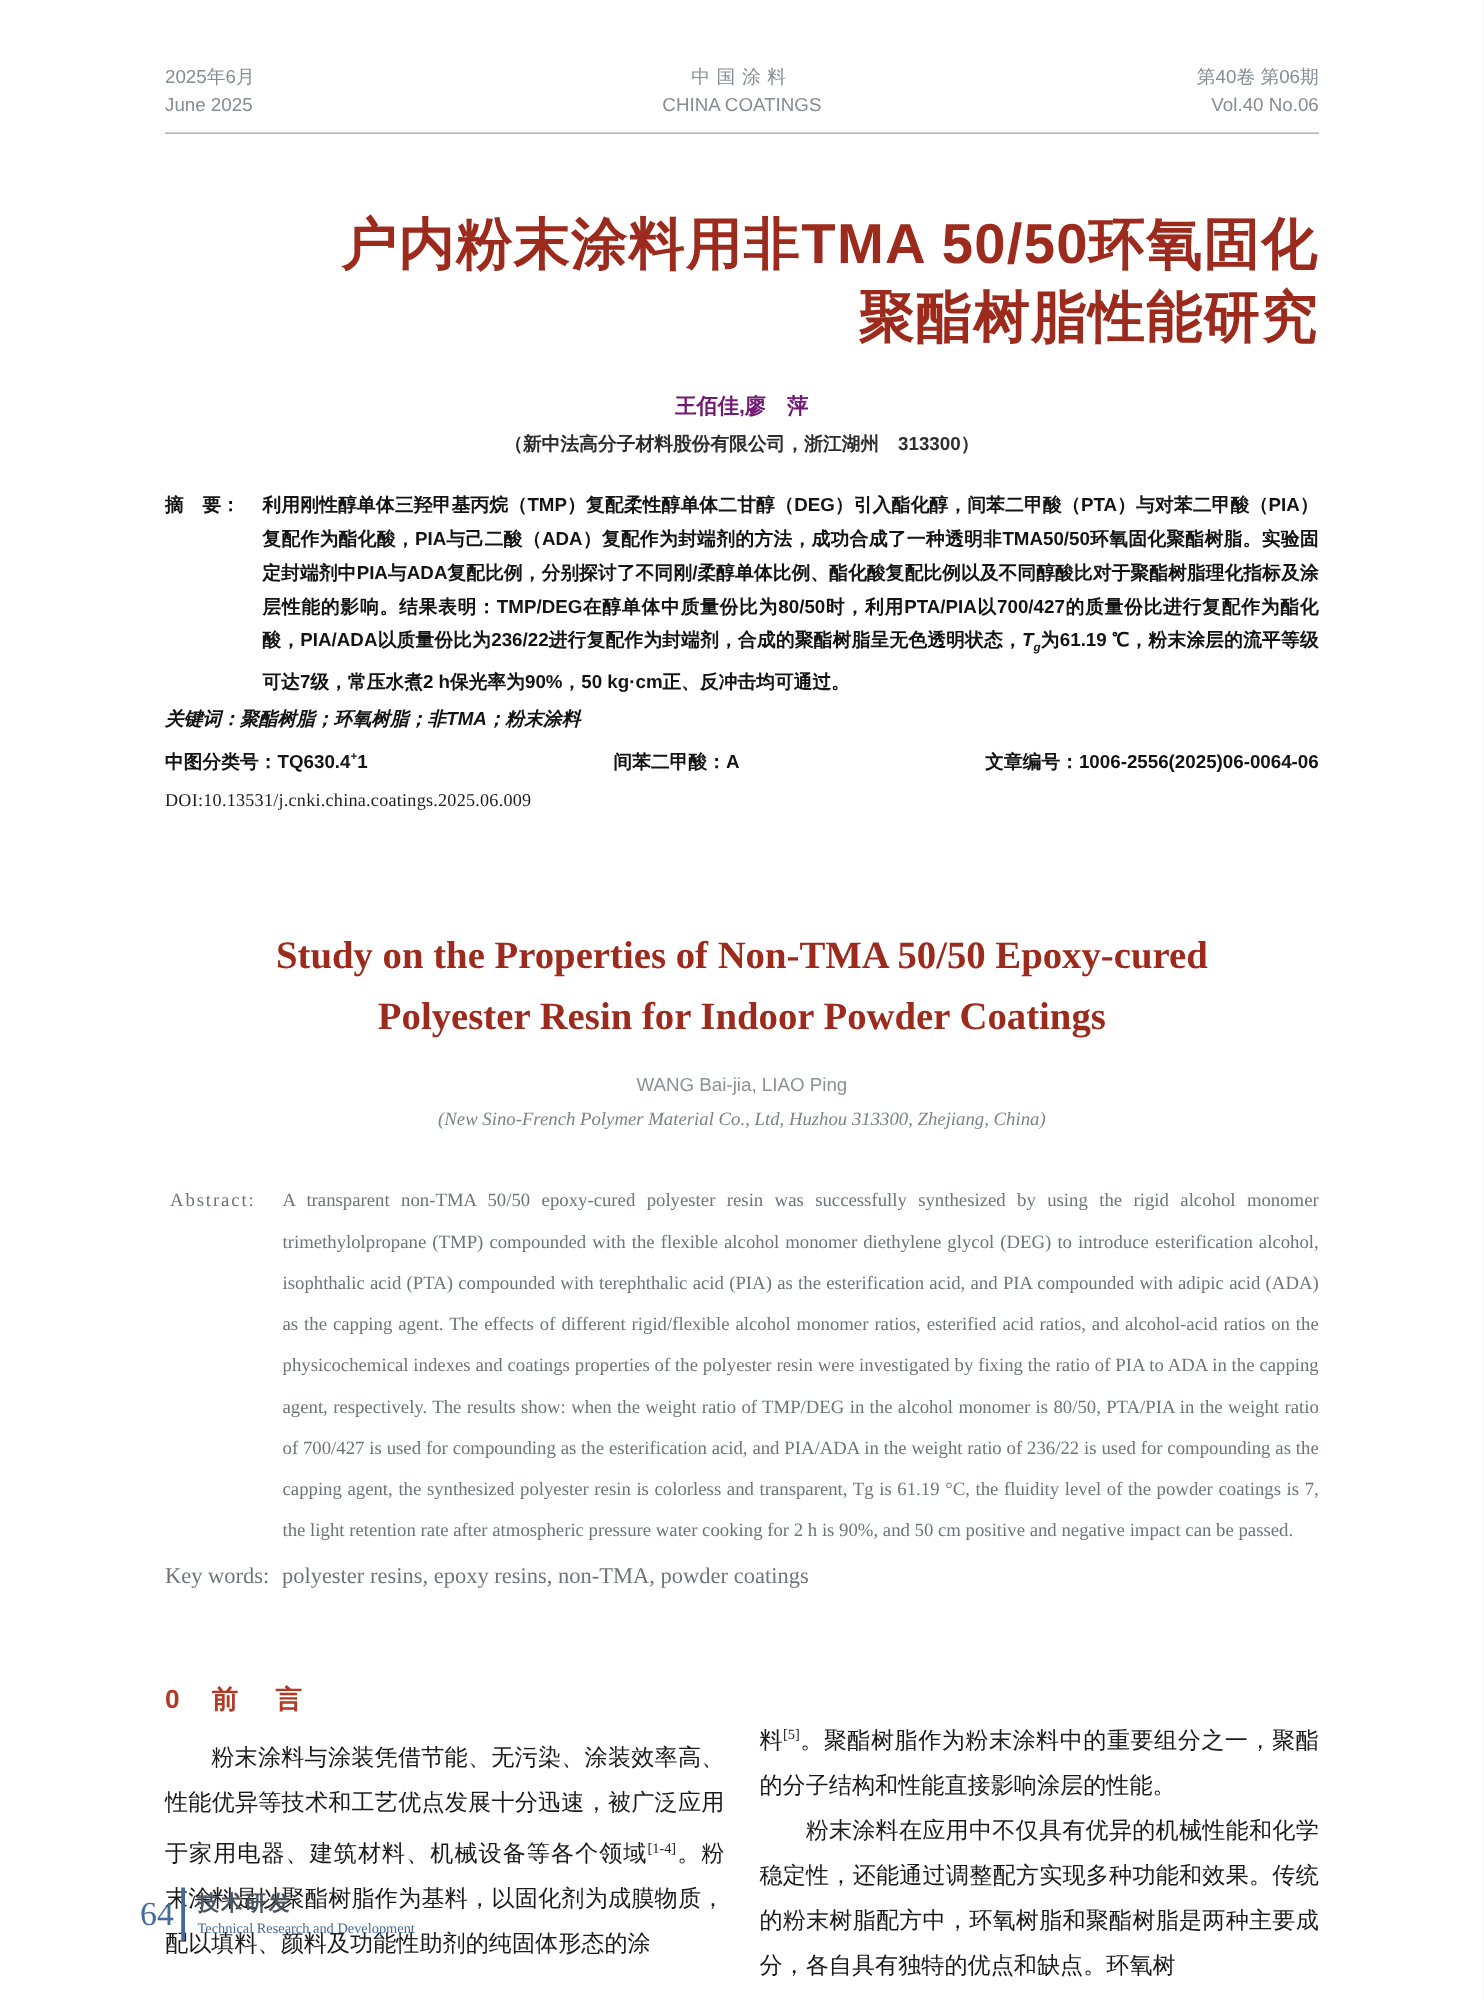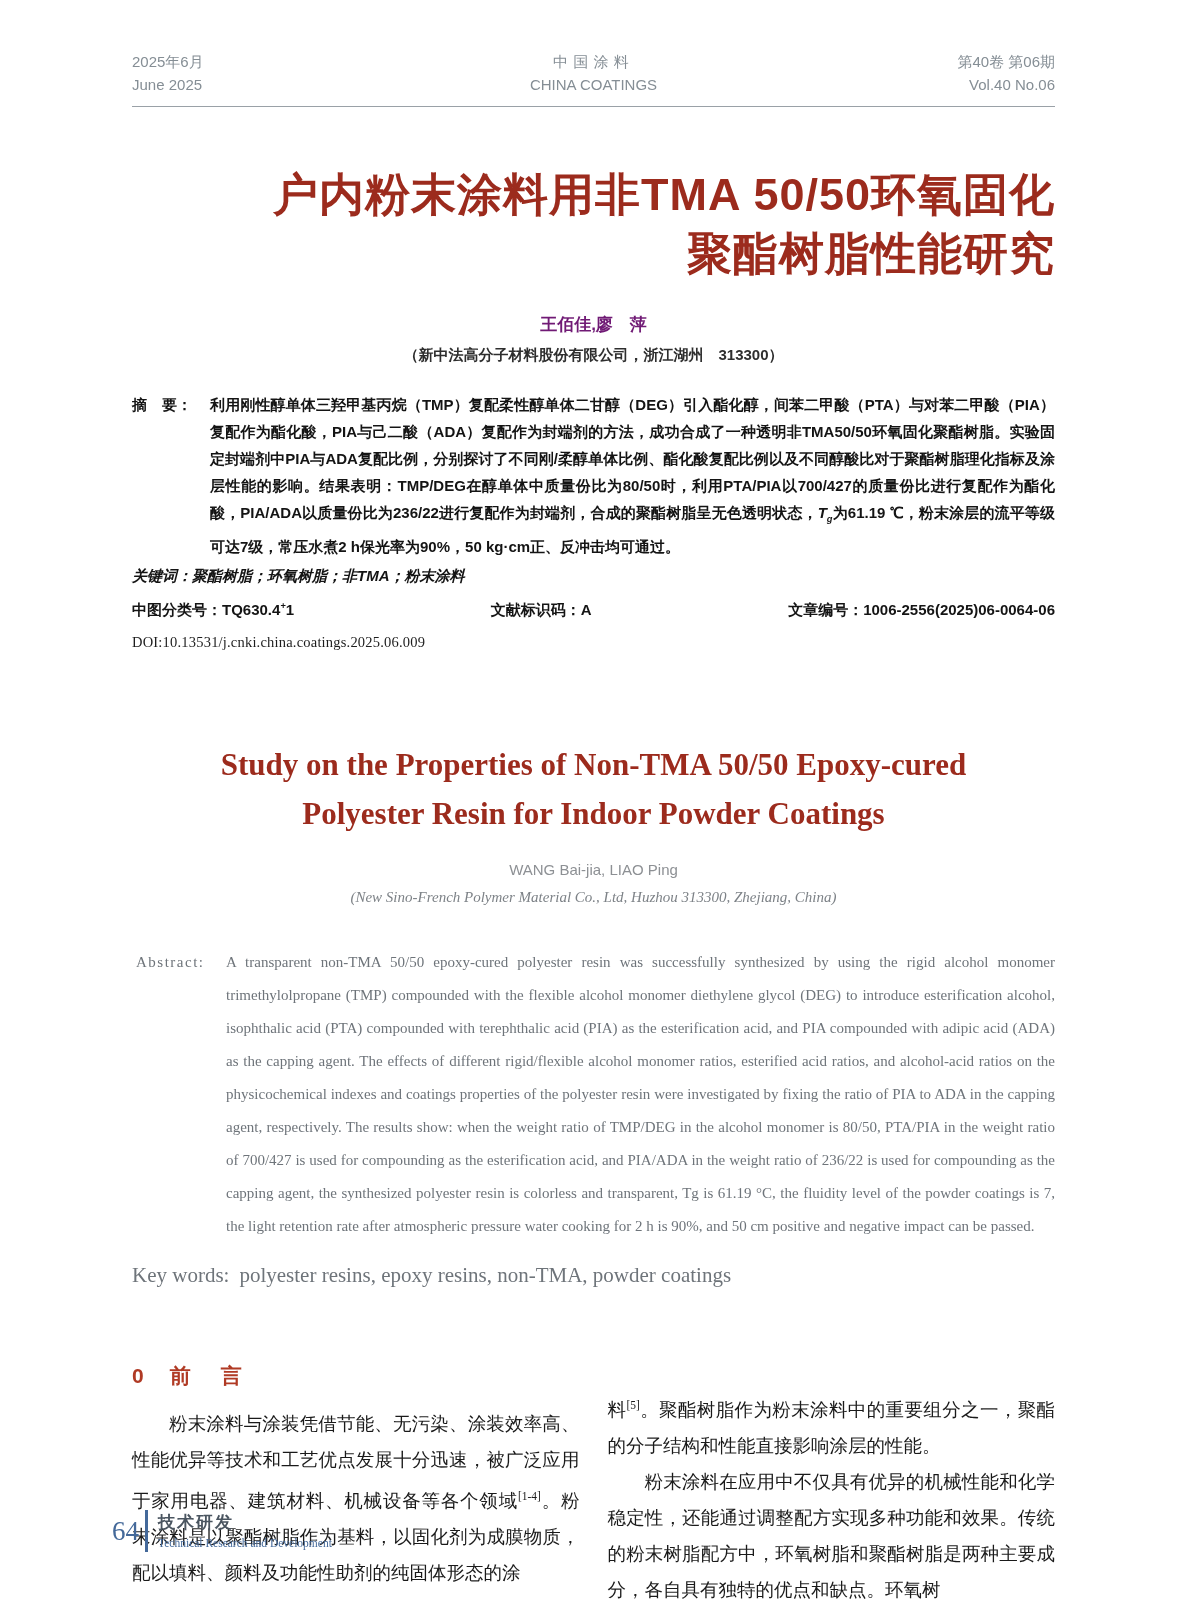--- a/index.html
+++ b/index.html
@@ -51,21 +51,21 @@
   }
   .authors-en{margin-top:22px;text-align:center;font-size:15px;color:#8d9094;}
   .affil-en{margin-top:11px;text-align:center;font-family:"Liberation Serif",serif;
     font-style:italic;font-size:15px;color:#7d8287;}
   .abs-en{
     position:relative;margin-top:40px;padding-left:94px;
     font-family:"Liberation Serif",serif;font-size:15px;color:#6e747a;
     line-height:33px;text-align:justify;
   }
   .abs-en .lbl{position:absolute;left:4px;top:0;letter-spacing:1.5px;}
-  .kw-en{margin-top:20px;font-family:"Liberation Serif",serif;font-size:21px;color:#6e747a;}
+  .kw-en{margin-top:8px;font-family:"Liberation Serif",serif;font-size:18px;color:#6e747a;}
   .kw-en .lbl{margin-right:10px;}
   
   .columns{display:flex;gap:28px;margin-top:70px;}
   .col{flex:1;min-width:0;}
   .sec-head{color:#b03a24;font-size:21px;font-weight:800;margin:4px 0 16px 0;}
   .sec-head .num{margin-right:26px;}
   .sec-head .t1{margin-right:30px;}
   .bodytext{
     font-family:"Liberation Serif",serif;font-size:18.5px;line-height:36px;
     color:#1a1a1a;text-align:justify;
@@ -114,21 +114,21 @@
       <span class="lbl">摘　要：</span>
       <span><span>利用刚性醇单体三羟甲基丙烷（TMP）复配柔性醇单体二甘醇（DEG）引入酯化醇，间苯二甲酸（PTA）与对苯二甲酸（PIA）复配作为酯化酸，PIA与己二酸（ADA）复配作为封端剂的方法，成功合成了一种透明非TMA50/50环氧固化聚酯树脂。实验固定封端剂中PIA与ADA复配比例，分别探讨了不同刚/柔醇单体比例、酯化酸复配比例以及不同醇酸比对于聚酯树脂理化指标及涂层性能的影响。结果表明：TMP/DEG在醇单体中质量份比为80/50时，利用PTA/PIA以700/427的质量份比进行复配作为酯化酸，PIA/ADA以质量份比为236/22进行复配作为封端剂，合成的聚酯树脂呈无色透明状态，</span><span style="font-style: italic;">T</span><sub style="font-style: italic;">g</sub><span>为61.19 ℃，粉末涂层的流平等级可达7级，常压水煮2 h保光率为90%，50 kg·cm正、反冲击均可通过。</span></span>
     </div>
 
     <div class="kw-cn">
       <span>关键词：</span><span>聚酯树脂；环氧树脂；非TMA；粉末涂料</span>
     </div>
 
     <div class="class-row">
       <span><span>中图分类号：TQ630.4</span><sup>+</sup><span>1</span></span>
-      <span>文献标识码：A</span>
+      <span>间苯二甲酸：A</span>
       <span>文章编号：1006-2556(2025)06-0064-06</span>
     </div>
 
     <div class="doi">DOI:10.13531/j.cnki.china.coatings.2025.06.009</div>
 
     <div class="title-en">
       <div>Study on the Properties of Non-TMA 50/50 Epoxy-cured</div>
       <div>Polyester Resin for Indoor Powder Coatings</div>
     </div>
 

